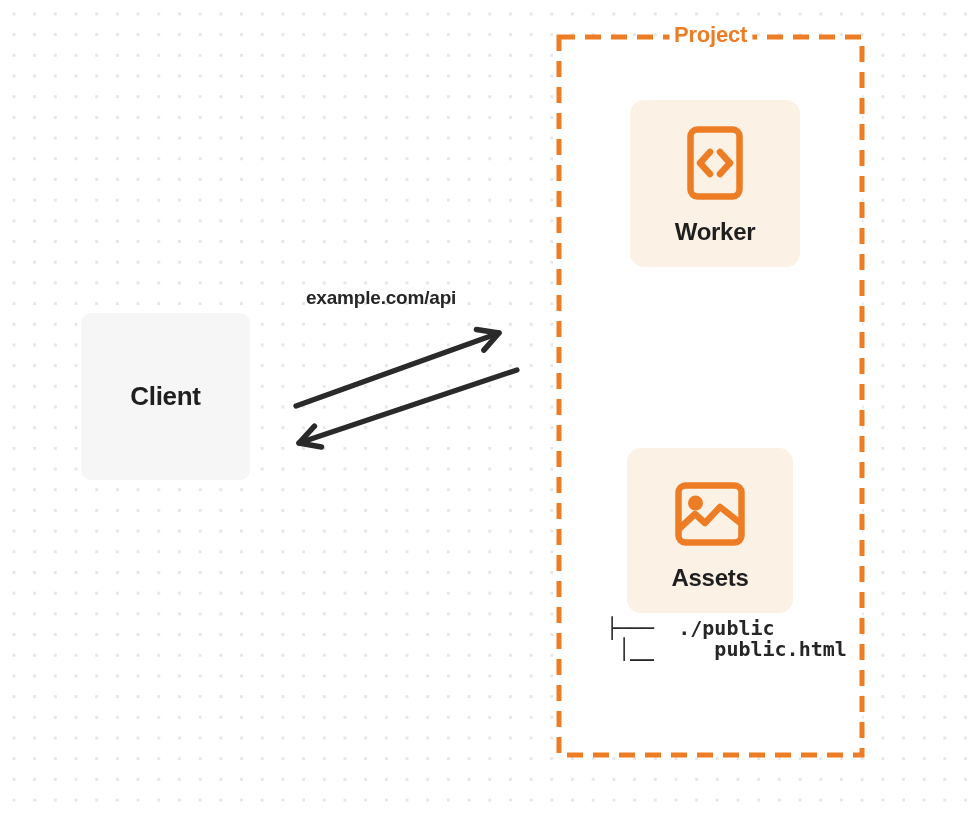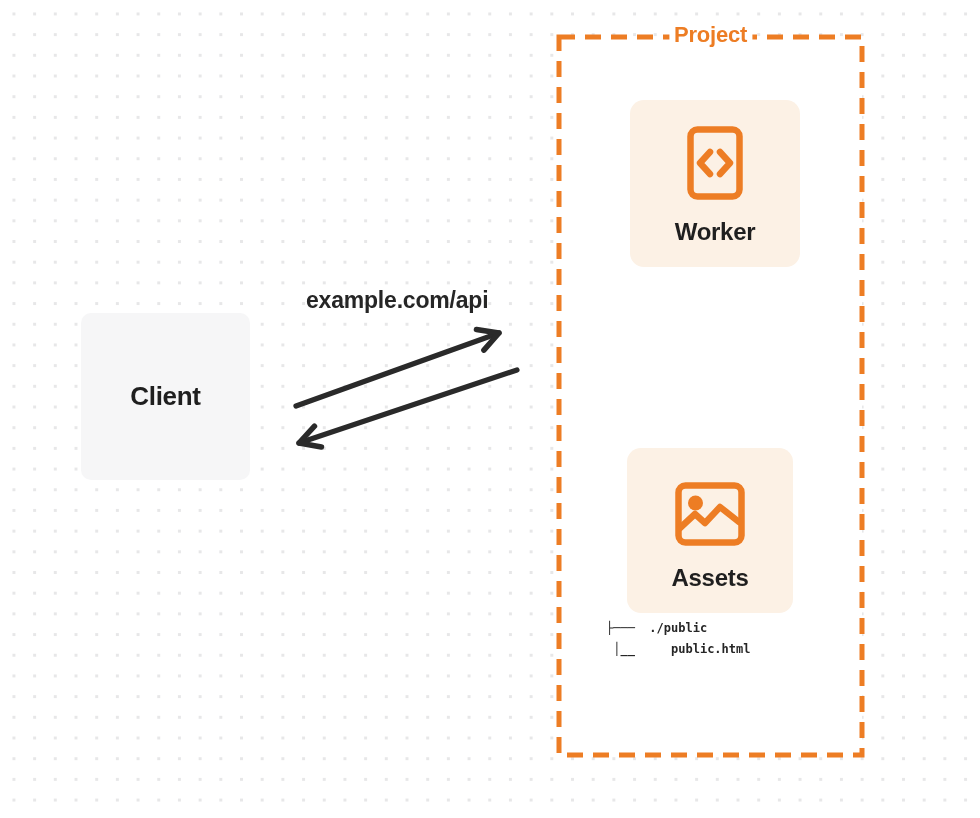--- a/index.html
+++ b/index.html
@@ -37,21 +37,21 @@
     display: flex; align-items: center; justify-content: center;
   }
   .client-node .node-label {
     font-size: 26px; font-weight: 700; letter-spacing: -0.3px;
   }
 
   
   .request-label {
     position: absolute;
     left: 306px; top: 287px;
-    font-size: 23px; font-weight: 700; letter-spacing: -0.2px;
+    font-size: 19px; font-weight: 700; letter-spacing: -0.2px;
     color: var(--ink);
   }
 
   
   .arrows {
     position: absolute; left: 0; top: 0;
     width: 980px; height: 818px;
     pointer-events: none;
   }
 
@@ -95,21 +95,21 @@
   .worker-card .card-icon { margin-top: 26px; }
   .assets-card { left: 68px; top: 411px; width: 166px; height: 165px; }
   .assets-card .card-icon { margin-top: 34px; }
 
   
   .file-tree {
     position: absolute;
     left: 47px; top: 581px;
     margin: 0;
     font-family: "DejaVu Sans Mono", monospace;
-    font-size: 12px; font-weight: 700;
+    font-size: 20px; font-weight: 700;
     line-height: 21px;
     color: var(--ink);
     white-space: pre;
   }
 </style>
 </head>
 <body>
 
 <div class="canvas">
 

